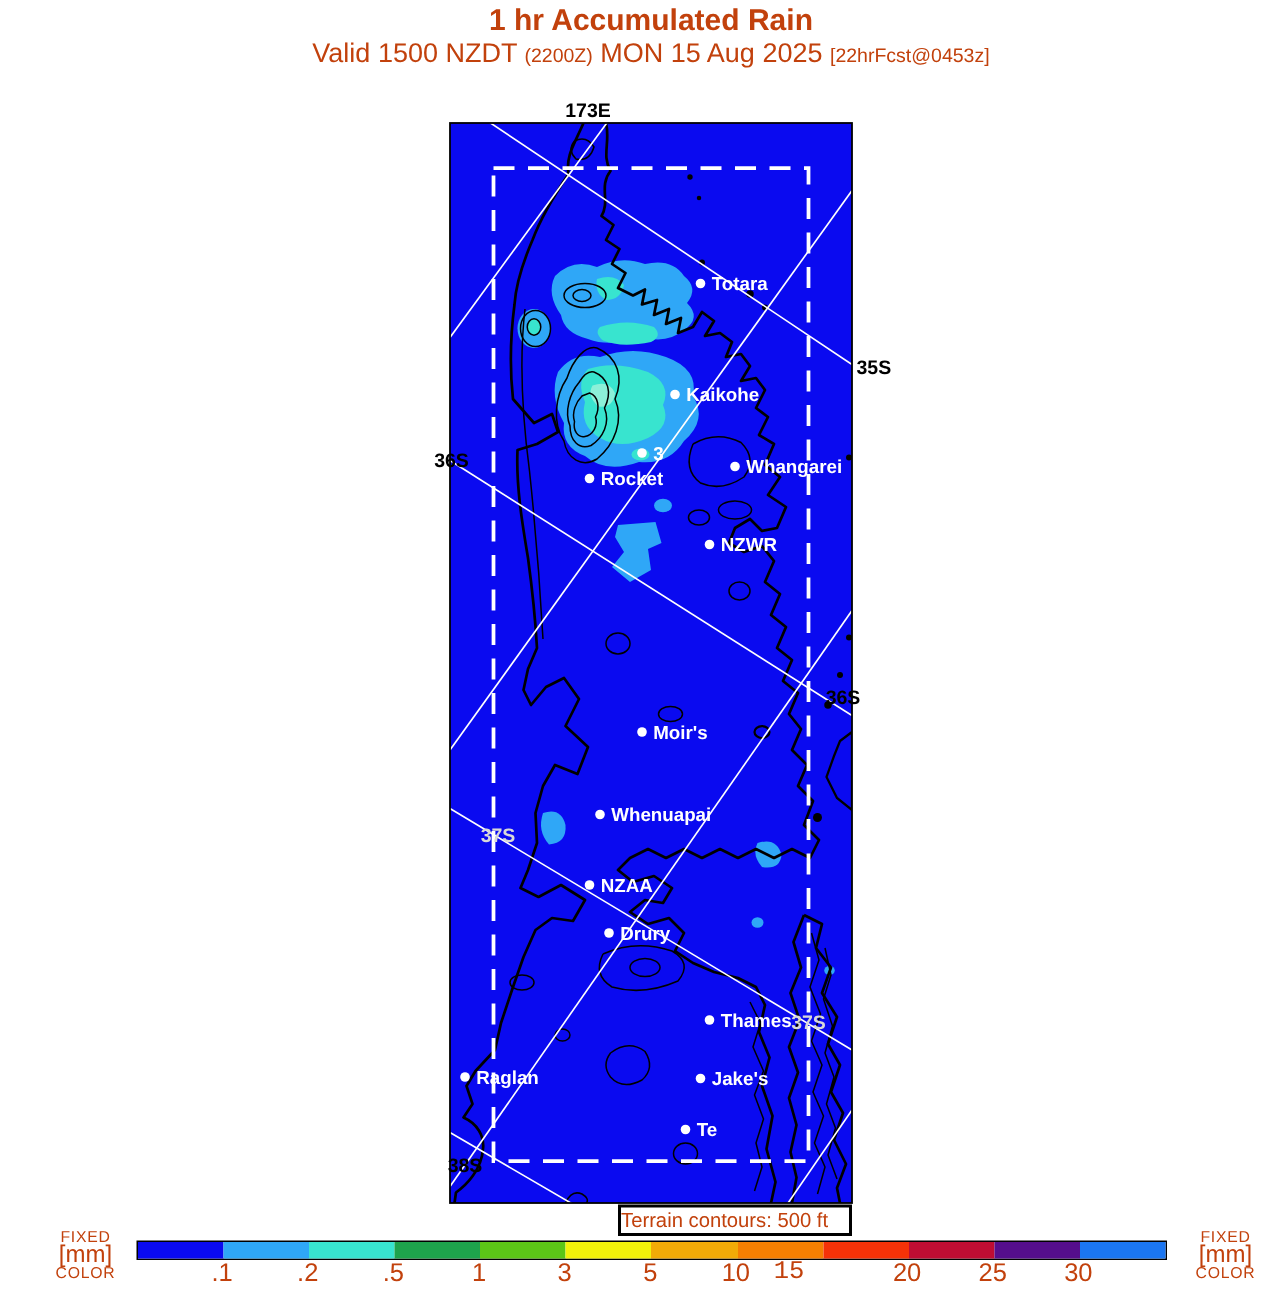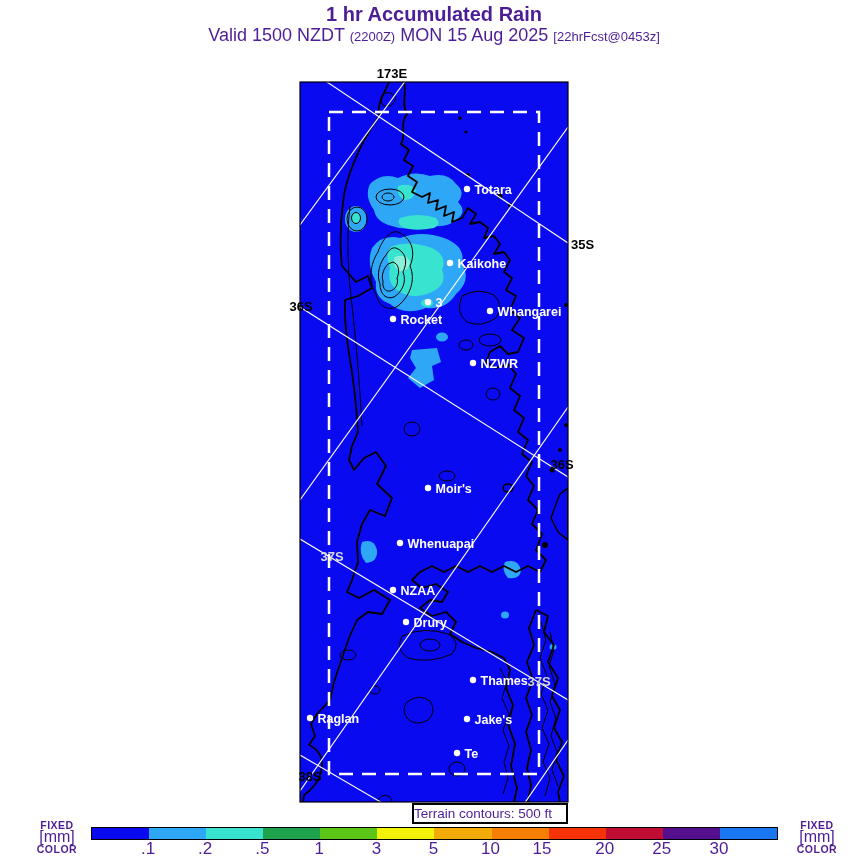--- a/index.html
+++ b/index.html
@@ -1,37 +1,37 @@
 <!DOCTYPE html>
 <html><head>
 <meta charset="utf-8">
 <style>
   html,body{margin:0;padding:0;background:#ffffff;}
   .page{position:relative;width:850px;height:860px;background:#ffffff;overflow:hidden;
-        font-family:"Liberation Sans",sans-serif;color:#4c1d95;}
+        font-family:"Liberation Sans",sans-serif;color:#c2410c;}
   .titles{position:absolute;left:34px;top:3px;width:800px;text-align:center;}
   .t1{font-size:20px;font-weight:bold;line-height:22px;}
   .t2{font-size:18px;line-height:20px;}
   .t2 .small{font-size:13px;}
   .t3{font-size:13.5px;line-height:15px;}
   svg.map{position:absolute;left:280px;top:60px;}
   .contour{stroke:#000;stroke-width:1;fill:none;}
   .coast{stroke:#000;stroke-width:1.8;fill:none;stroke-linejoin:round;}
   .grat{stroke:#fff;stroke-width:1.1;}
   .station-label{font-size:12.5px;font-weight:bold;fill:#ffffff;}
   .grid-label{font-size:13px;font-weight:bold;}
   .terrain-note{position:absolute;left:412px;top:803px;width:152px;height:17px;
         border:2px solid #000;background:#fff;font-size:13.5px;line-height:17px;}
   .colorbar{position:absolute;left:91px;top:827px;width:685px;height:11px;
         border:1px solid #000;display:flex;}
   .cb-seg{flex:1;height:100%;}
   .cb-ticks{position:absolute;left:91px;top:839px;width:685px;height:20px;}
   .cb-tick{position:absolute;top:0;transform:translateX(-50%);font-size:17px;white-space:nowrap;}
   .fixed-block{position:absolute;top:820px;width:64px;text-align:center;}
-  .fb-top,.fb-bottom{font-size:10.5px;font-weight:bold;line-height:10px;letter-spacing:.5px;}
+  .fb-top,.fb-bottom{font-size:10.5px;font-weight:normal;line-height:10px;letter-spacing:.5px;}
   .fb-unit{font-size:16px;line-height:14px;}
   .fixed-left{left:25px;}
   .fixed-right{left:785px;}
 </style>
 </head>
 <body>
 
 <div class="page">
 
   <div class="titles">
@@ -200,21 +200,21 @@
       <div class="cb-seg" style="background-color: rgb(27, 118, 242);"></div>
     </div>
   <div class="cb-ticks" id="cb-ticks">
       <span class="cb-tick" style="left: 57.0833px;">.1</span>
       <span class="cb-tick" style="left: 114.167px;">.2</span>
       <span class="cb-tick" style="left: 171.25px;">.5</span>
       <span class="cb-tick" style="left: 228.333px;">1</span>
       <span class="cb-tick" style="left: 285.417px;">3</span>
       <span class="cb-tick" style="left: 342.5px;">5</span>
       <span class="cb-tick" style="left: 399.583px;">10</span>
-      <span class="cb-tick" style="left: 451px;">15</span>
+      <span class="cb-tick" style="left: 435px; font-family: Liberation Mono, monospace;">15</span>
       <span class="cb-tick" style="left: 513.75px;">20</span>
       <span class="cb-tick" style="left: 570.833px;">25</span>
       <span class="cb-tick" style="left: 627.917px; text-align: right;">30</span>
     </div>
 
   <div class="fixed-block fixed-right">
     <div class="fb-top">FIXED</div>
     <div class="fb-unit">[mm]</div>
     <div class="fb-bottom">COLOR</div>
   </div>

